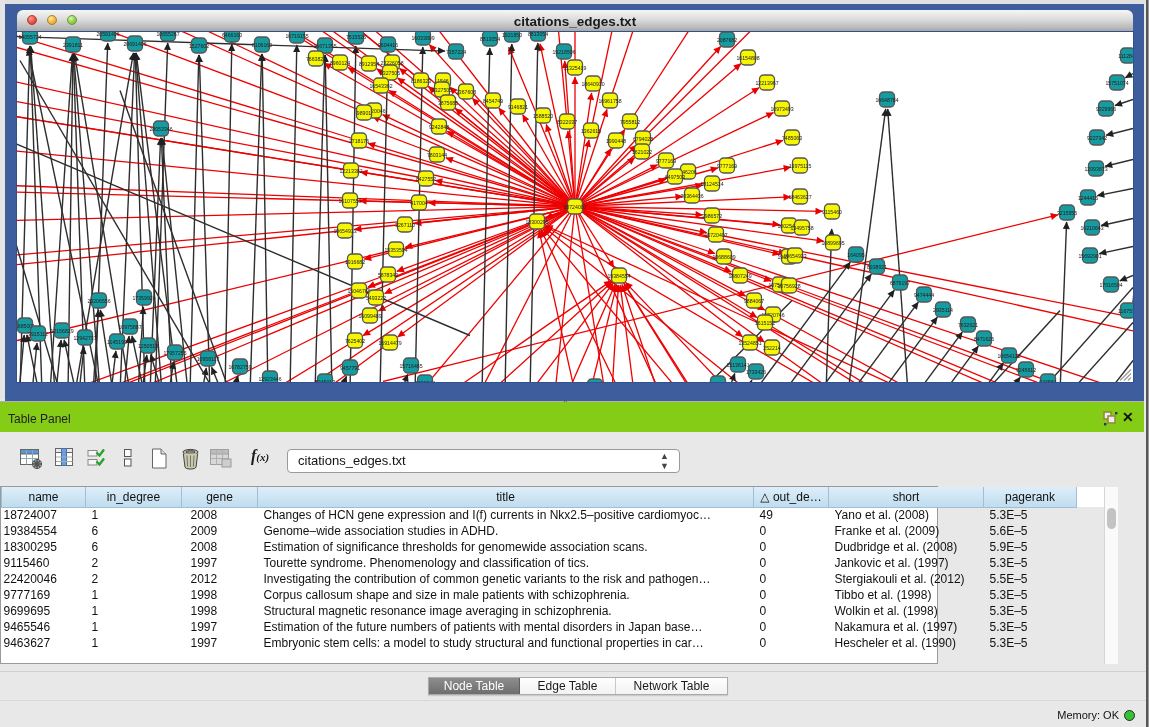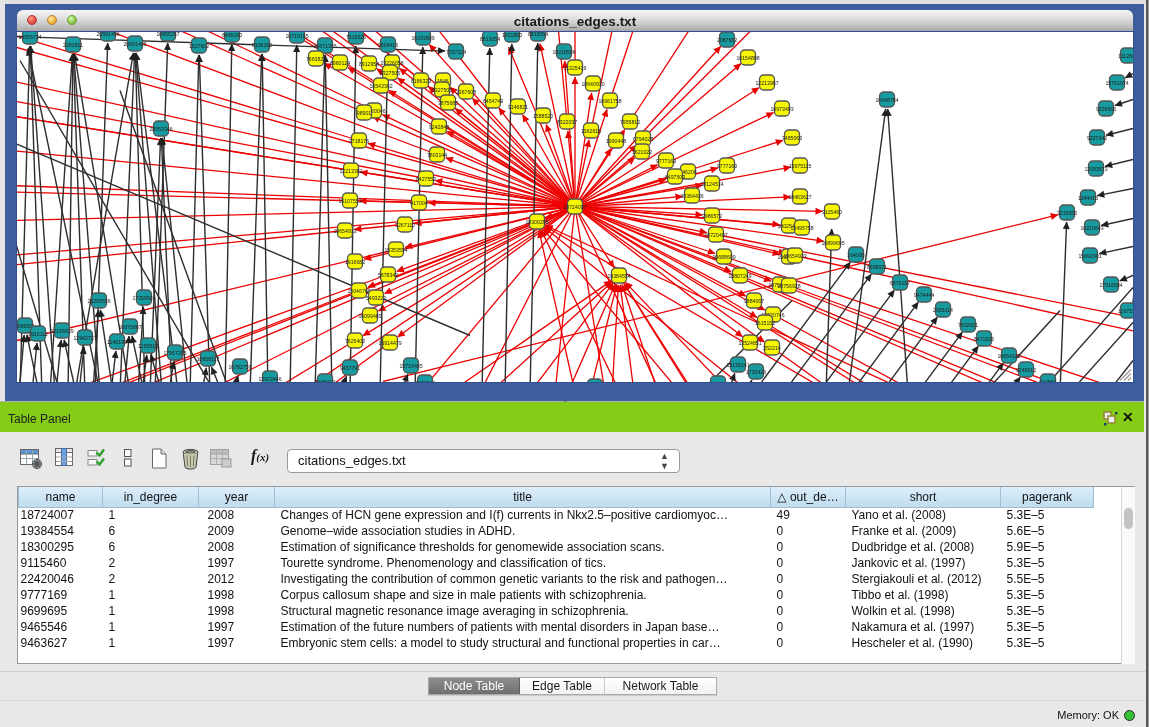--- a/index.html
+++ b/index.html
@@ -26,21 +26,21 @@
 #panel{position:absolute;left:0;top:401px;width:1144px;height:326px;background:#e8e8e8}
 #paneltop{position:absolute;left:0;top:0;width:100%;height:31px;background:#84cc16;border-top:1px solid #b0b0b0}
 #paneltitle{position:absolute;left:8px;top:10px;font-size:12px;color:#222}
 #floaticon{position:absolute;left:1103px;top:9px;width:15px;height:15px}
 #closex{position:absolute;left:1122px;top:7px;font-size:14px;font-weight:bold;color:#111}
 #toolbar{position:absolute;left:14px;top:445px;height:30px}
 .tbi{position:absolute;top:3px;width:17px;height:17px}
 #combo{position:absolute;left:287px;top:449px;width:393px;height:24px;background:#fff;border:1px solid #9a9a9a;border-radius:4px;font-size:13px;color:#111;line-height:22px;padding-left:10px}
 #combo .ud{position:absolute;right:10px;top:1px;font-size:9px;color:#444;line-height:10px;text-align:center}
 
-#tbl{position:absolute;left:17px;top:486px;width:1118px;height:178px;background:#fff;border:1px solid #9a9a9a;border-top:1px solid #9a9a9a}
+#tbl{position:absolute;left:0;top:486px;width:938px;height:178px;background:#fff;border:1px solid #9a9a9a;border-top:1px solid #9a9a9a}
 table{border-collapse:collapse;table-layout:fixed;width:1103px;font-size:12px;color:#111}
 .c7{width:30px}
 th{background:linear-gradient(#ddeefa,#bfdcee);border:1px solid #9fbfd4;border-top:none;font-weight:normal;height:20px;font-size:12px;color:#111;overflow:hidden;white-space:nowrap}
 td{height:16px;padding:0 0 0 6px;overflow:hidden;white-space:nowrap}
 td.c0{padding-left:2px}td.c2{padding-left:9px}
 .c0{width:84px}.c1{width:96px}.c2{width:76px}.c3{width:496px}.c4{width:75px}.c5{width:155px}.c6{width:93px}
 #vsb{position:absolute;left:1103px;top:0;width:14px;height:177px;background:#fafafa;border-left:1px solid #d5d5d5}
 #vsbthumb{position:absolute;left:2px;top:21px;width:9px;height:21px;background:#c3c3c3;border-radius:5px}
 
 #tabline{position:absolute;left:0;top:671px;width:1146px;height:1px;background:#cfcfcf}
@@ -669,21 +669,21 @@
 <div style="position:absolute;left:237px;top:2px;font-family:'Liberation Serif',serif;font-style:italic;font-weight:bold;font-size:16px;color:#1a1a1a">f<span style="font-size:11px">(x)</span></div>
 
 </div>
 <div id="combo">citations_edges.txt<div class="ud">▲<br>▼</div></div>
 <div id="tbl">
  <table>
   <tbody>
           <tr>
    <th class="c0">name</th>
             <th class="c1">in_degree</th>
-            <th class="c2">year</th>
+            <th class="c2">gene</th>
             <th class="c3">title</th>
    <th class="c4">△ out_de…</th>
             <th class="c5">short</th>
             <th class="c6">pagerank</th>
             <th class="c7" style="background:#fff;border:none"></th>
   </tr>
 <tr>
             <td class="c0">18724007</td>
             <td class="c1">1</td>
             <td class="c2">2008</td>
@@ -775,18 +775,18 @@
           </tr>
  </tbody>
       </table>
  <div id="vsb">
         <div id="vsbthumb"></div>
       </div>
 </div>
 <div id="tabline"></div>
 <div id="tabs">
   <div class="tab sel" style="width:91px">Node Table</div>
-      <div class="tab" style="width:85px">Edge Table</div>
+      <div class="tab" style="width:96px">Edge Table</div>
       <div class="tab" style="width:111px">Network Table</div>
 </div>
 <div id="statline"></div>
 <div id="memory">Memory: OK</div>
 <div id="memdot"></div>
 </div>
 </body></html>

